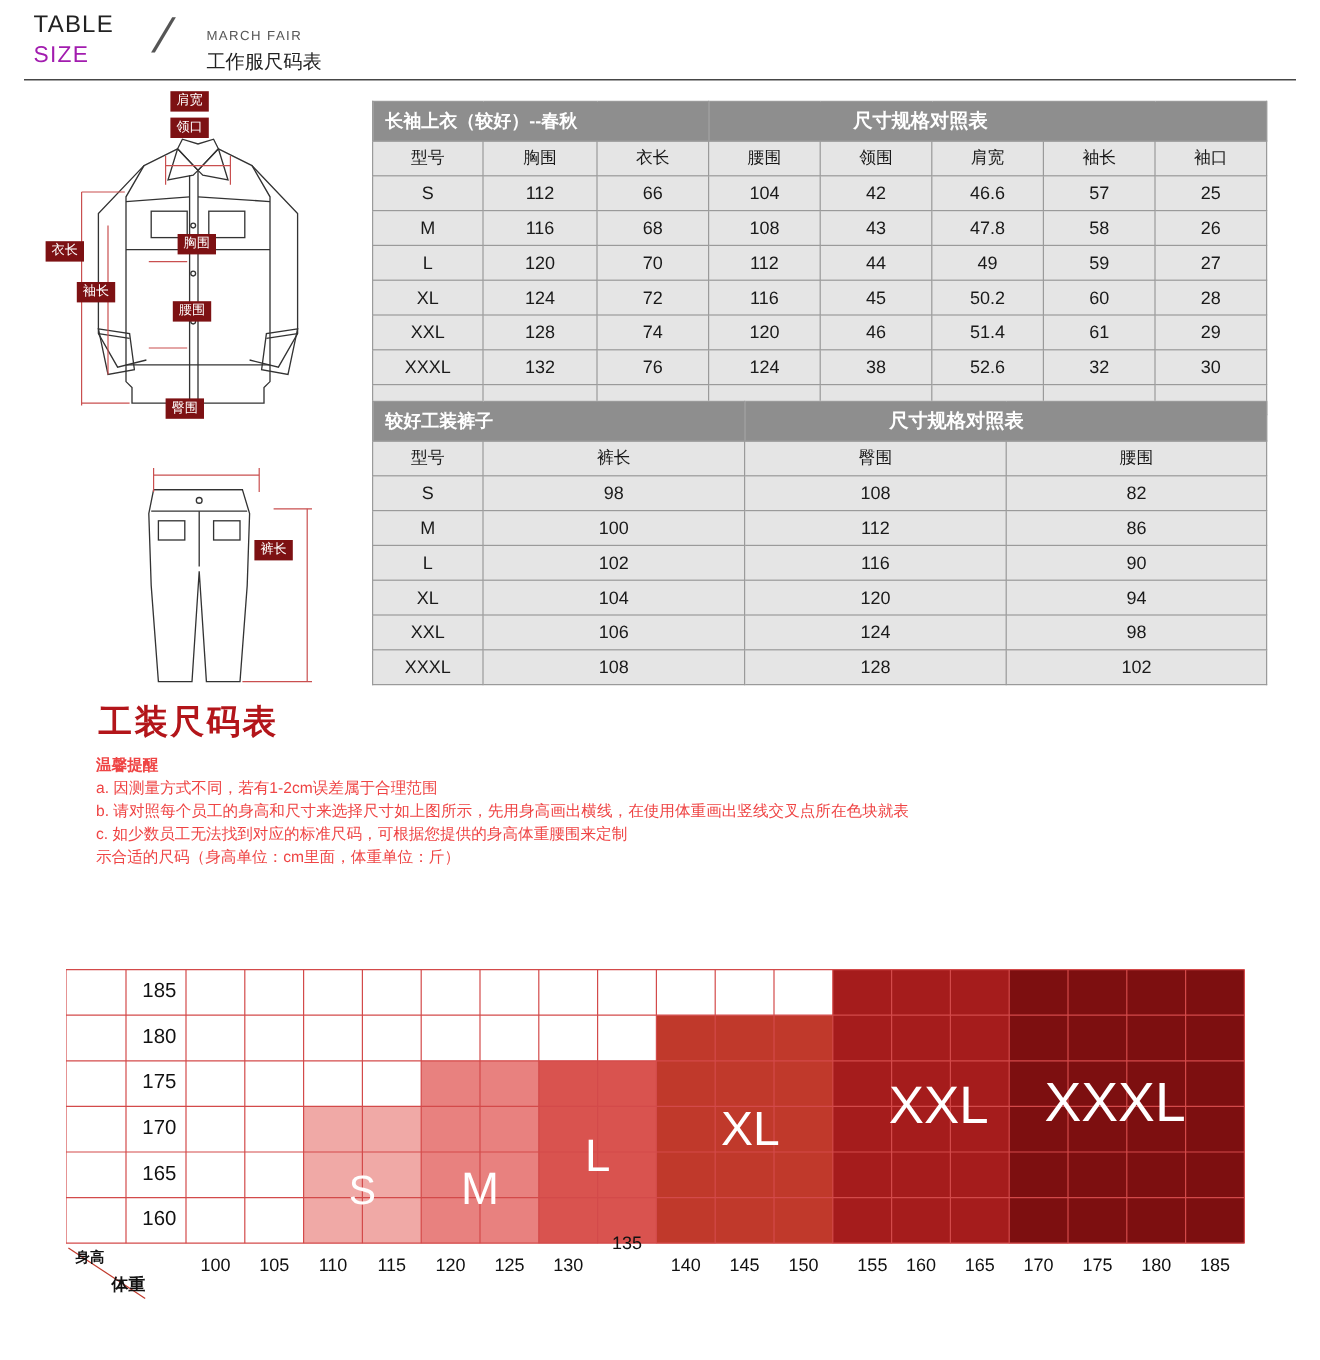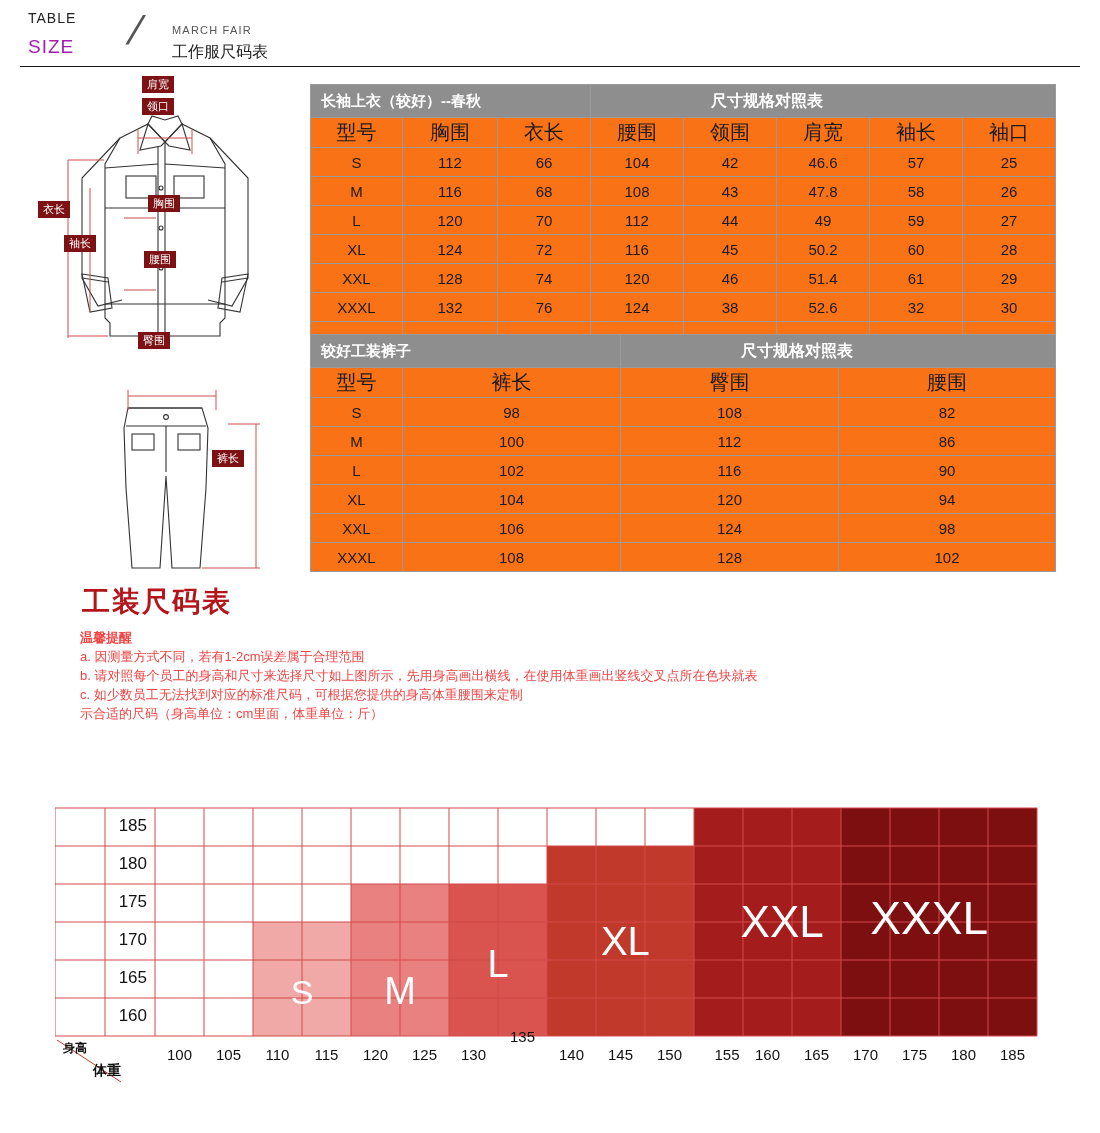--- a/index.html
+++ b/index.html
@@ -3,36 +3,36 @@
 <meta charset="utf-8">
 <style>
   html,body{margin:0;padding:0;}
   body{
     width:1100px;height:1133px;background:#ffffff;
     font-family:"Liberation Sans","DejaVu Sans",sans-serif;
     color:#1a1a1a;position:relative;overflow:hidden;
   }
   
   #header{position:absolute;left:20px;top:8px;width:1060px;height:58px;border-bottom:1px solid #1a1a1a;}
-  #header .tbl{position:absolute;left:8px;top:2px;font-size:14px;letter-spacing:1px;color:#222;}
+  #header .tbl{position:absolute;left:8px;top:2px;font-size:20px;letter-spacing:1px;color:#222;}
   #header .size{position:absolute;left:8px;top:28px;font-size:19px;letter-spacing:1px;color:#a21caf;}
   #header .slash{position:absolute;left:110px;top:0px;font-size:40px;color:#555;font-weight:300;transform:skewX(-18deg);}
   #header .brand{position:absolute;left:152px;top:16px;font-size:11px;letter-spacing:1.2px;color:#555;}
   #header .cn{position:absolute;left:152px;top:34px;font-size:16px;color:#222;}
 
   
   #illo{position:absolute;left:20px;top:68px;width:290px;height:510px;}
   #illo svg{display:block;}
   .lbl{position:absolute;background:#7d1113;color:#fff;font-size:11px;line-height:15px;padding:1px 5px;white-space:nowrap;}
-  table.sz{border-collapse:collapse;table-layout:fixed;background:#f97316;}
+  table.sz{border-collapse:collapse;table-layout:fixed;background:#e5e5e5;}
   table.sz td,table.sz th{border:1px solid #9a9a9a;text-align:center;font-size:14px;color:#1a1a1a;font-weight:normal;}
   table.sz tr.hdr td{background:#8e8e8e;color:#fff;height:30px;}
   table.sz tr.hdr td.t1{text-align:left;padding-left:10px;font-size:15px;font-weight:bold;}
   table.sz tr.hdr td.t2{text-align:left;padding-left:120px;font-size:16px;font-weight:bold;}
-  table.sz tr.cols td{height:26px;font-size:20px;}
+  table.sz tr.cols td{height:26px;font-size:14px;}
   table.sz tr.row td{height:26px;font-size:15px;}
   table.sz tr.blank td{height:22px;}
 
   
   #title2{position:absolute;left:82px;top:583px;font-size:28px;color:#b3151a;font-weight:bold;letter-spacing:2px;}
   #notes{position:absolute;left:80px;top:628px;width:960px;font-size:13px;line-height:19px;color:#ef4444;}
   #notes .n0{font-weight:bold;}
 
   
   #chart{position:absolute;left:55px;top:800px;width:990px;height:265px;}

